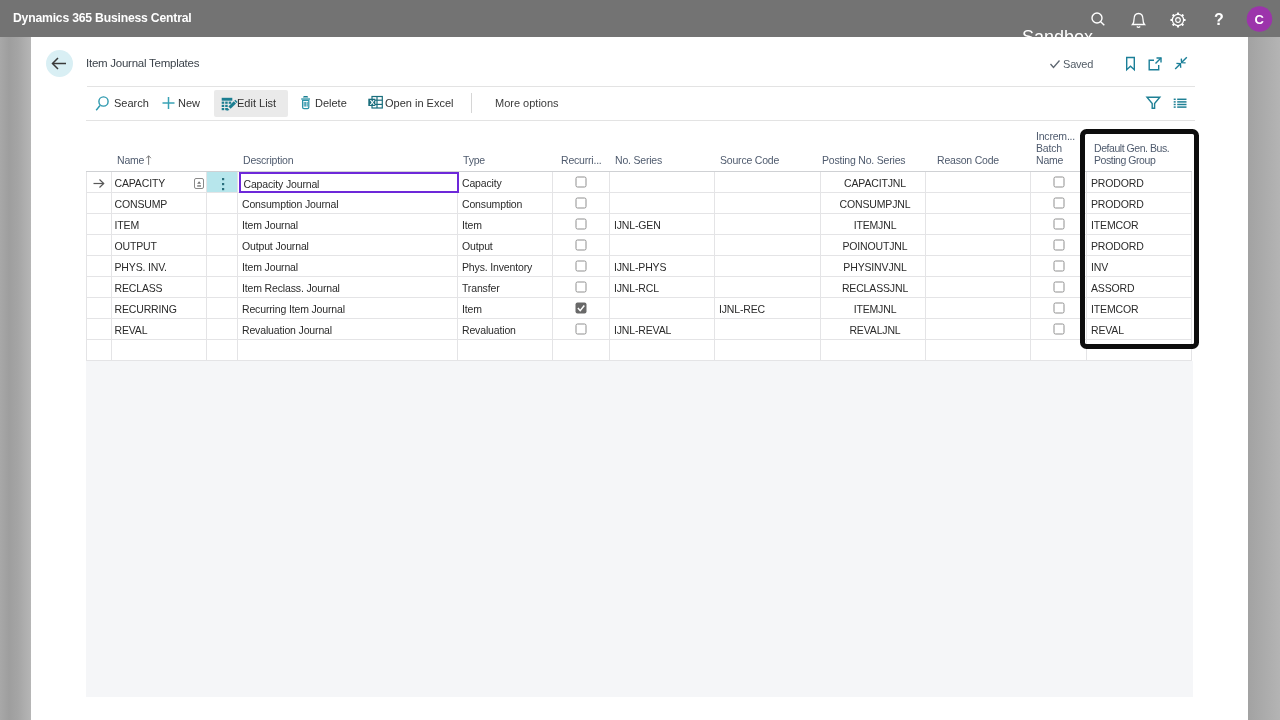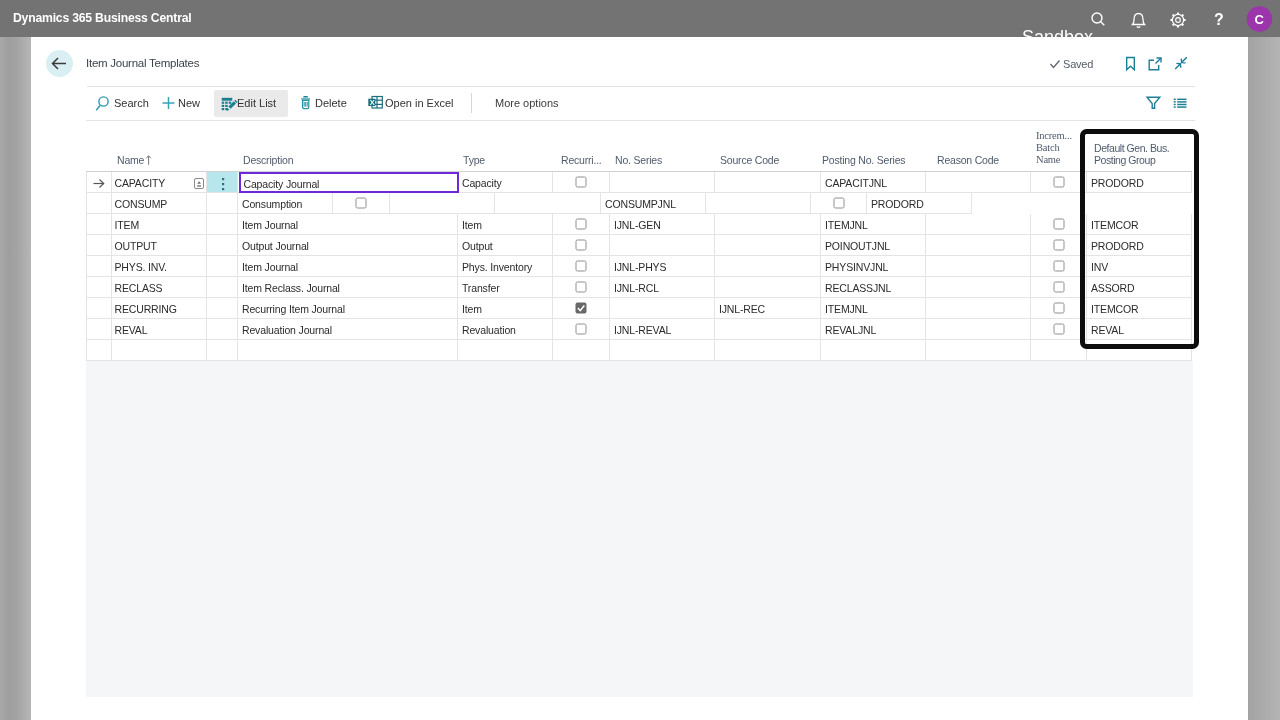--- a/index.html
+++ b/index.html
@@ -28,27 +28,27 @@
 .row { display:flex; height:20.93px; }
 .c { border-right:1px solid #e4e4e6; border-bottom:1px solid #e4e4e6; font-size:10.5px; letter-spacing:-0.15px; color:#2b2b2b; line-height:19px; padding-top:2.2px; padding-left:4px; white-space:nowrap; overflow:hidden; }
 .c0 { width:26px; border-left:1px solid #e4e4e6; padding-left:0; text-align:center; }
 .c1 { width:95px; padding-left:2.5px; }
 .c2 { width:31px; padding-left:0; }
 .c3 { width:220px; }
 .c4 { width:95px; }
 .c5 { width:57px; padding-left:0; position:relative; }
 .c6 { width:105px; }
 .c7 { width:106px; }
-.c8 { width:105px; }
+.c8 { width:105px;text-align:center; }
 .c9 { width:105px; }
 .c10 { width:56px; padding-left:0; position:relative; }
 .c11 { width:105px; }
 .h0 { width:26px; } .h1 { width:95px; } .h2 { width:31px; } .h3 { width:220px; }
 .h4 { width:95px; } .h5 { width:57px; } .h6 { width:105px; } .h7 { width:106px; }
-.h8 { width:105px; } .h9 { width:105px; } .h10 { width:56px;font-family:Liberation Serif, serif; } .h11 { width:105px; padding-left:7px; letter-spacing:-0.45px; }
+.h8 { width:105px; } .h9 { width:105px; } .h10 { width:56px; } .h11 { width:105px; padding-left:7px; letter-spacing:-0.45px; }
 .cb { position:absolute; left:50%; top:50%; transform:translate(-50%,-50%); width:11px; height:11px; border:1px solid #8f8f8f; border-radius:2px; background:#fff; }
 .cbchk { position:absolute; left:50%; top:50%; transform:translate(-50%,-50%); width:11px; height:11px; border-radius:2px; background:#686868; }
 #grayarea { position:absolute; left:86px; top:360.6px; width:1107px; height:336.4px; background:#f5f6f8; }
 #blackbox { position:absolute; left:1080px; top:129px; width:119px; height:220px; border:5px solid #0d0d0d; border-radius:6.5px; z-index:5; }
 #selcell { position:absolute; left:239px; top:172px; width:220px; height:21px; border:2px solid #6d28d9; z-index:3; background:#fff; font-size:10.5px; letter-spacing:-0.15px; color:#2b2b2b; line-height:16.5px; padding-top:1.7px; padding-left:2.5px; }
 .dotscell { background:#b7e6ec; }
 svg { position:absolute; overflow:visible; }
 </style>
 </head>
 <body>
@@ -199,20 +199,21 @@
     <div class="c c9"></div>
     <div class="c c10">
         <span class="cb"></span>
       </div>
     <div class="c c11">PRODORD</div>
   </div>
   <div class="row">
     <div class="c c0"></div>
     <div class="c c1">CONSUMP</div>
     <div class="c c2"></div>
+    <div class="c c3">Consumption Journal</div>
     <div class="c c4">Consumption</div>
     <div class="c c5">
         <span class="cb"></span>
       </div>
     <div class="c c6"></div>
     <div class="c c7"></div>
     <div class="c c8">CONSUMPJNL</div>
     <div class="c c9"></div>
     <div class="c c10">
         <span class="cb"></span>

